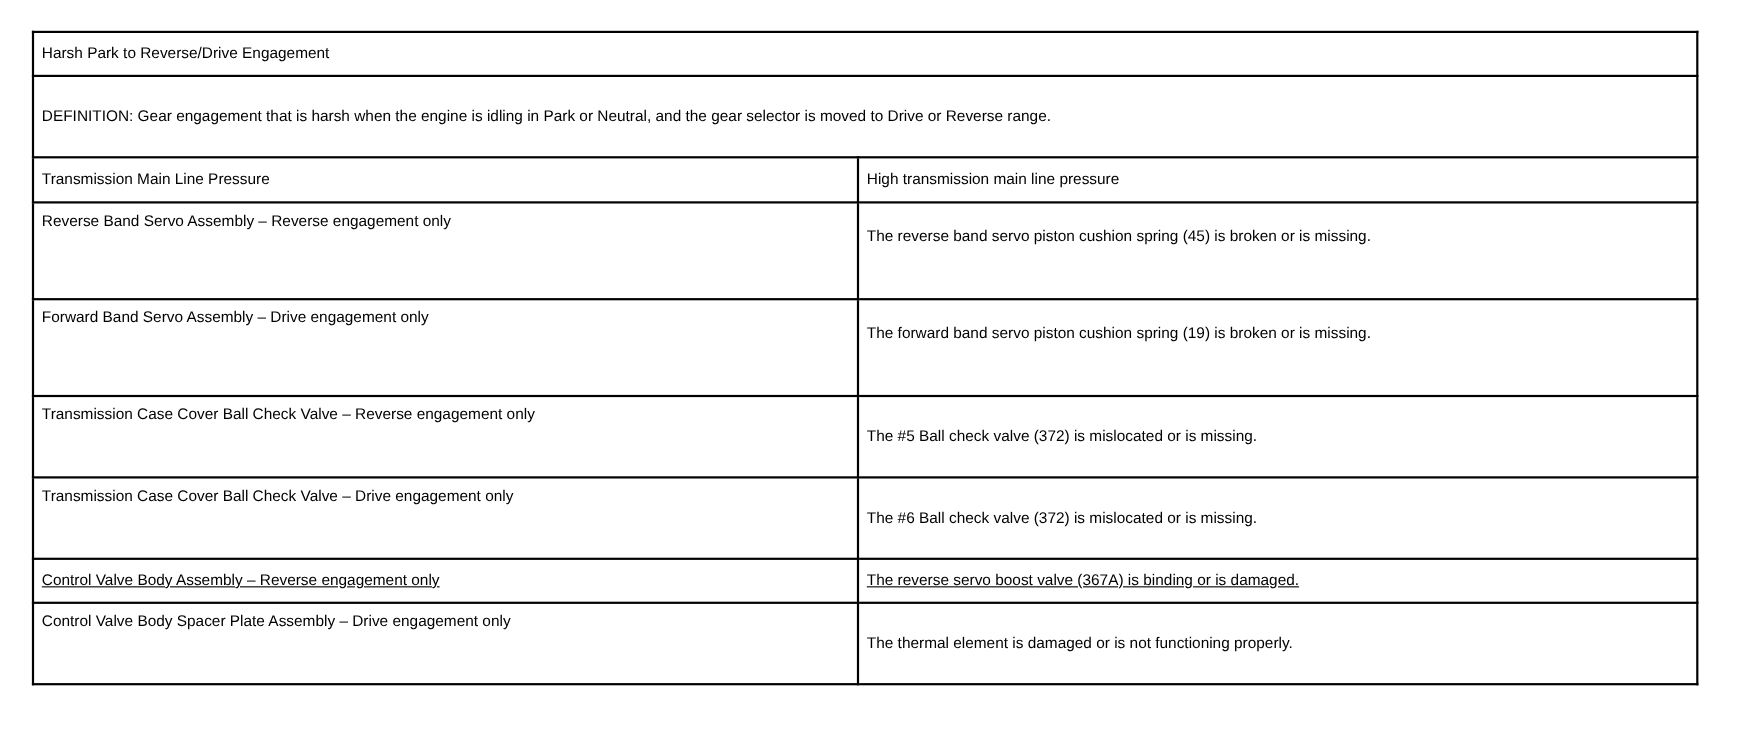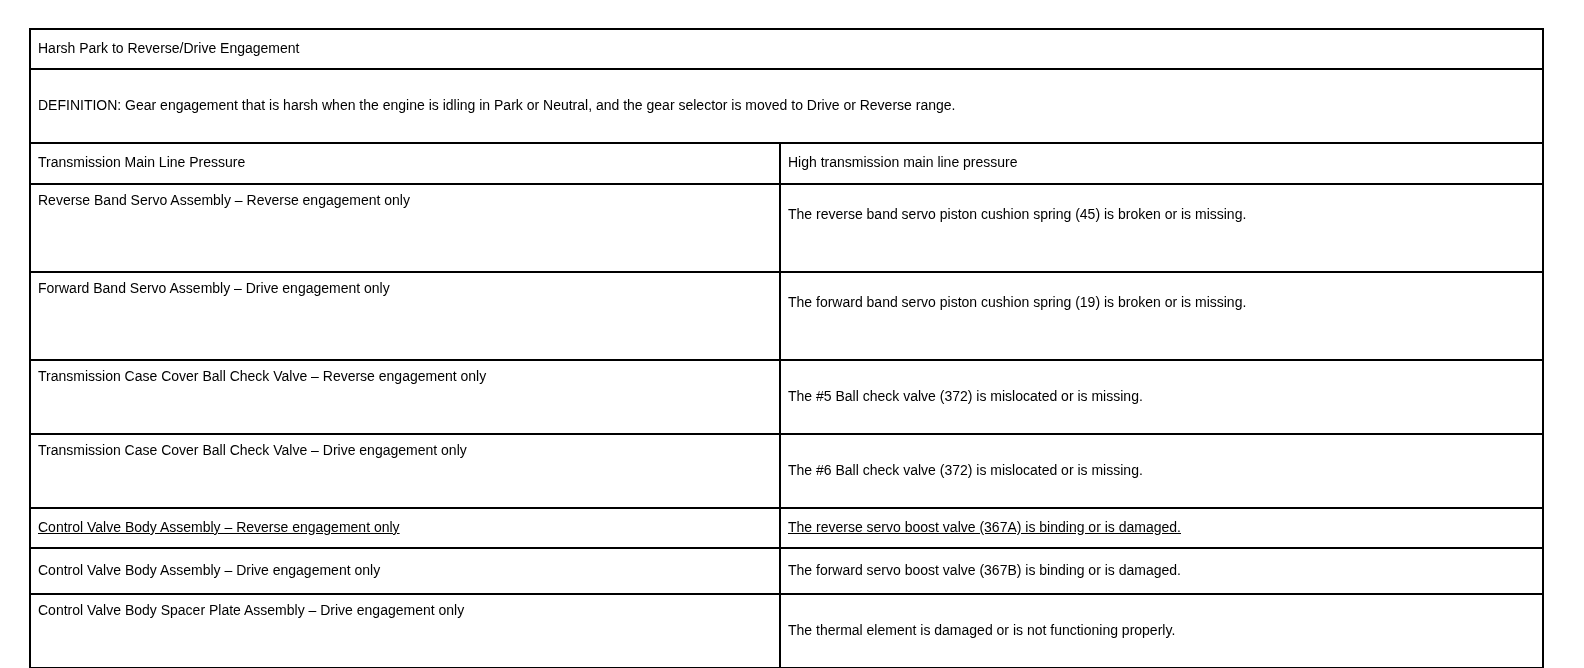--- a/index.html
+++ b/index.html
@@ -151,24 +151,20 @@
         <tr class="r-h5">
           <td class="row-cell c-checks">Transmission Case Cover Ball Check Valve – Drive engagement only</td>
           <td class="row-cell c-cause">The #6 Ball check valve (372) is mislocated or is missing.</td>
         </tr>
 
         <tr class="r-h6">
           <td class="row-cell c-checks">Control Valve Body Assembly – Reverse engagement only</td>
           <td class="row-cell c-cause">The reverse servo boost valve (367A) is binding or is damaged.</td>
         </tr>
 
-        <tr class="r-h7">
-          <td class="row-cell c-checks">Control Valve Body Assembly – Drive engagement only</td>
-          <td class="row-cell c-cause">The forward servo boost valve (367B) is binding or is damaged.</td>
-        </tr>
 
         <tr class="r-h8">
           <td class="row-cell c-checks">Control Valve Body Spacer Plate Assembly – Drive engagement only</td>
           <td class="row-cell c-cause">The thermal element is damaged or is not functioning properly.</td>
         </tr>
       </tbody>
     </table>
   </div>
 </div>
 

